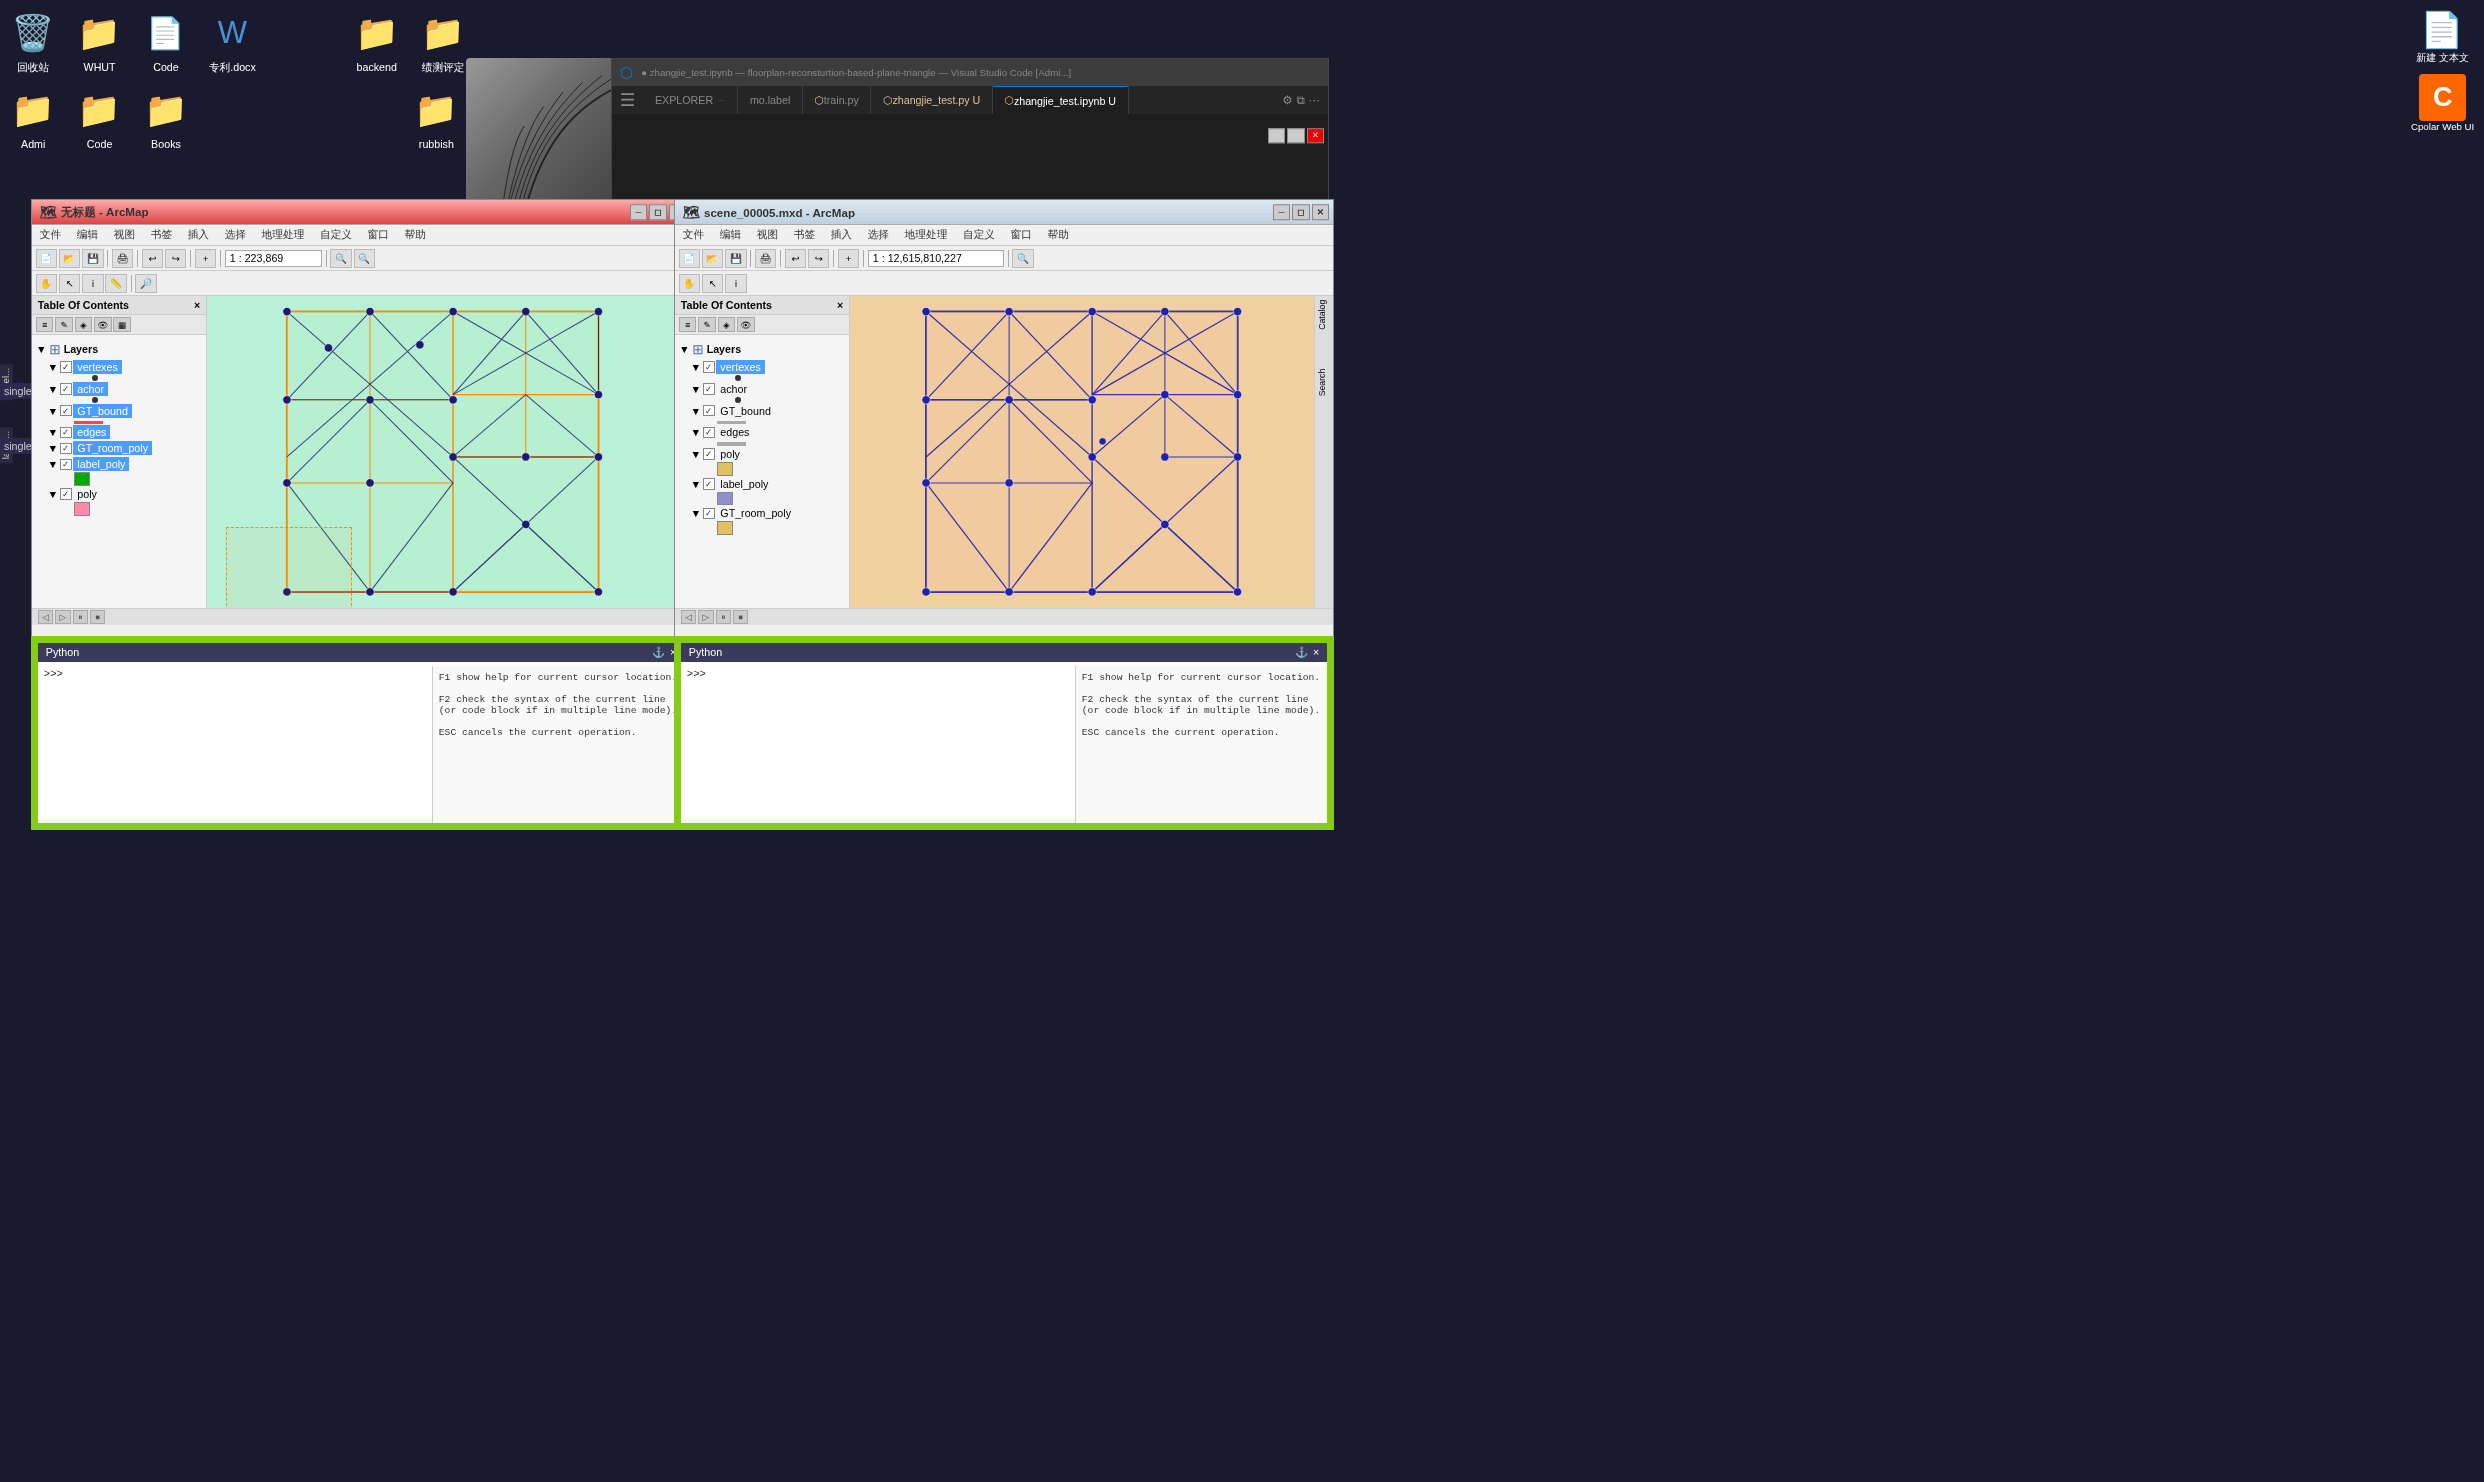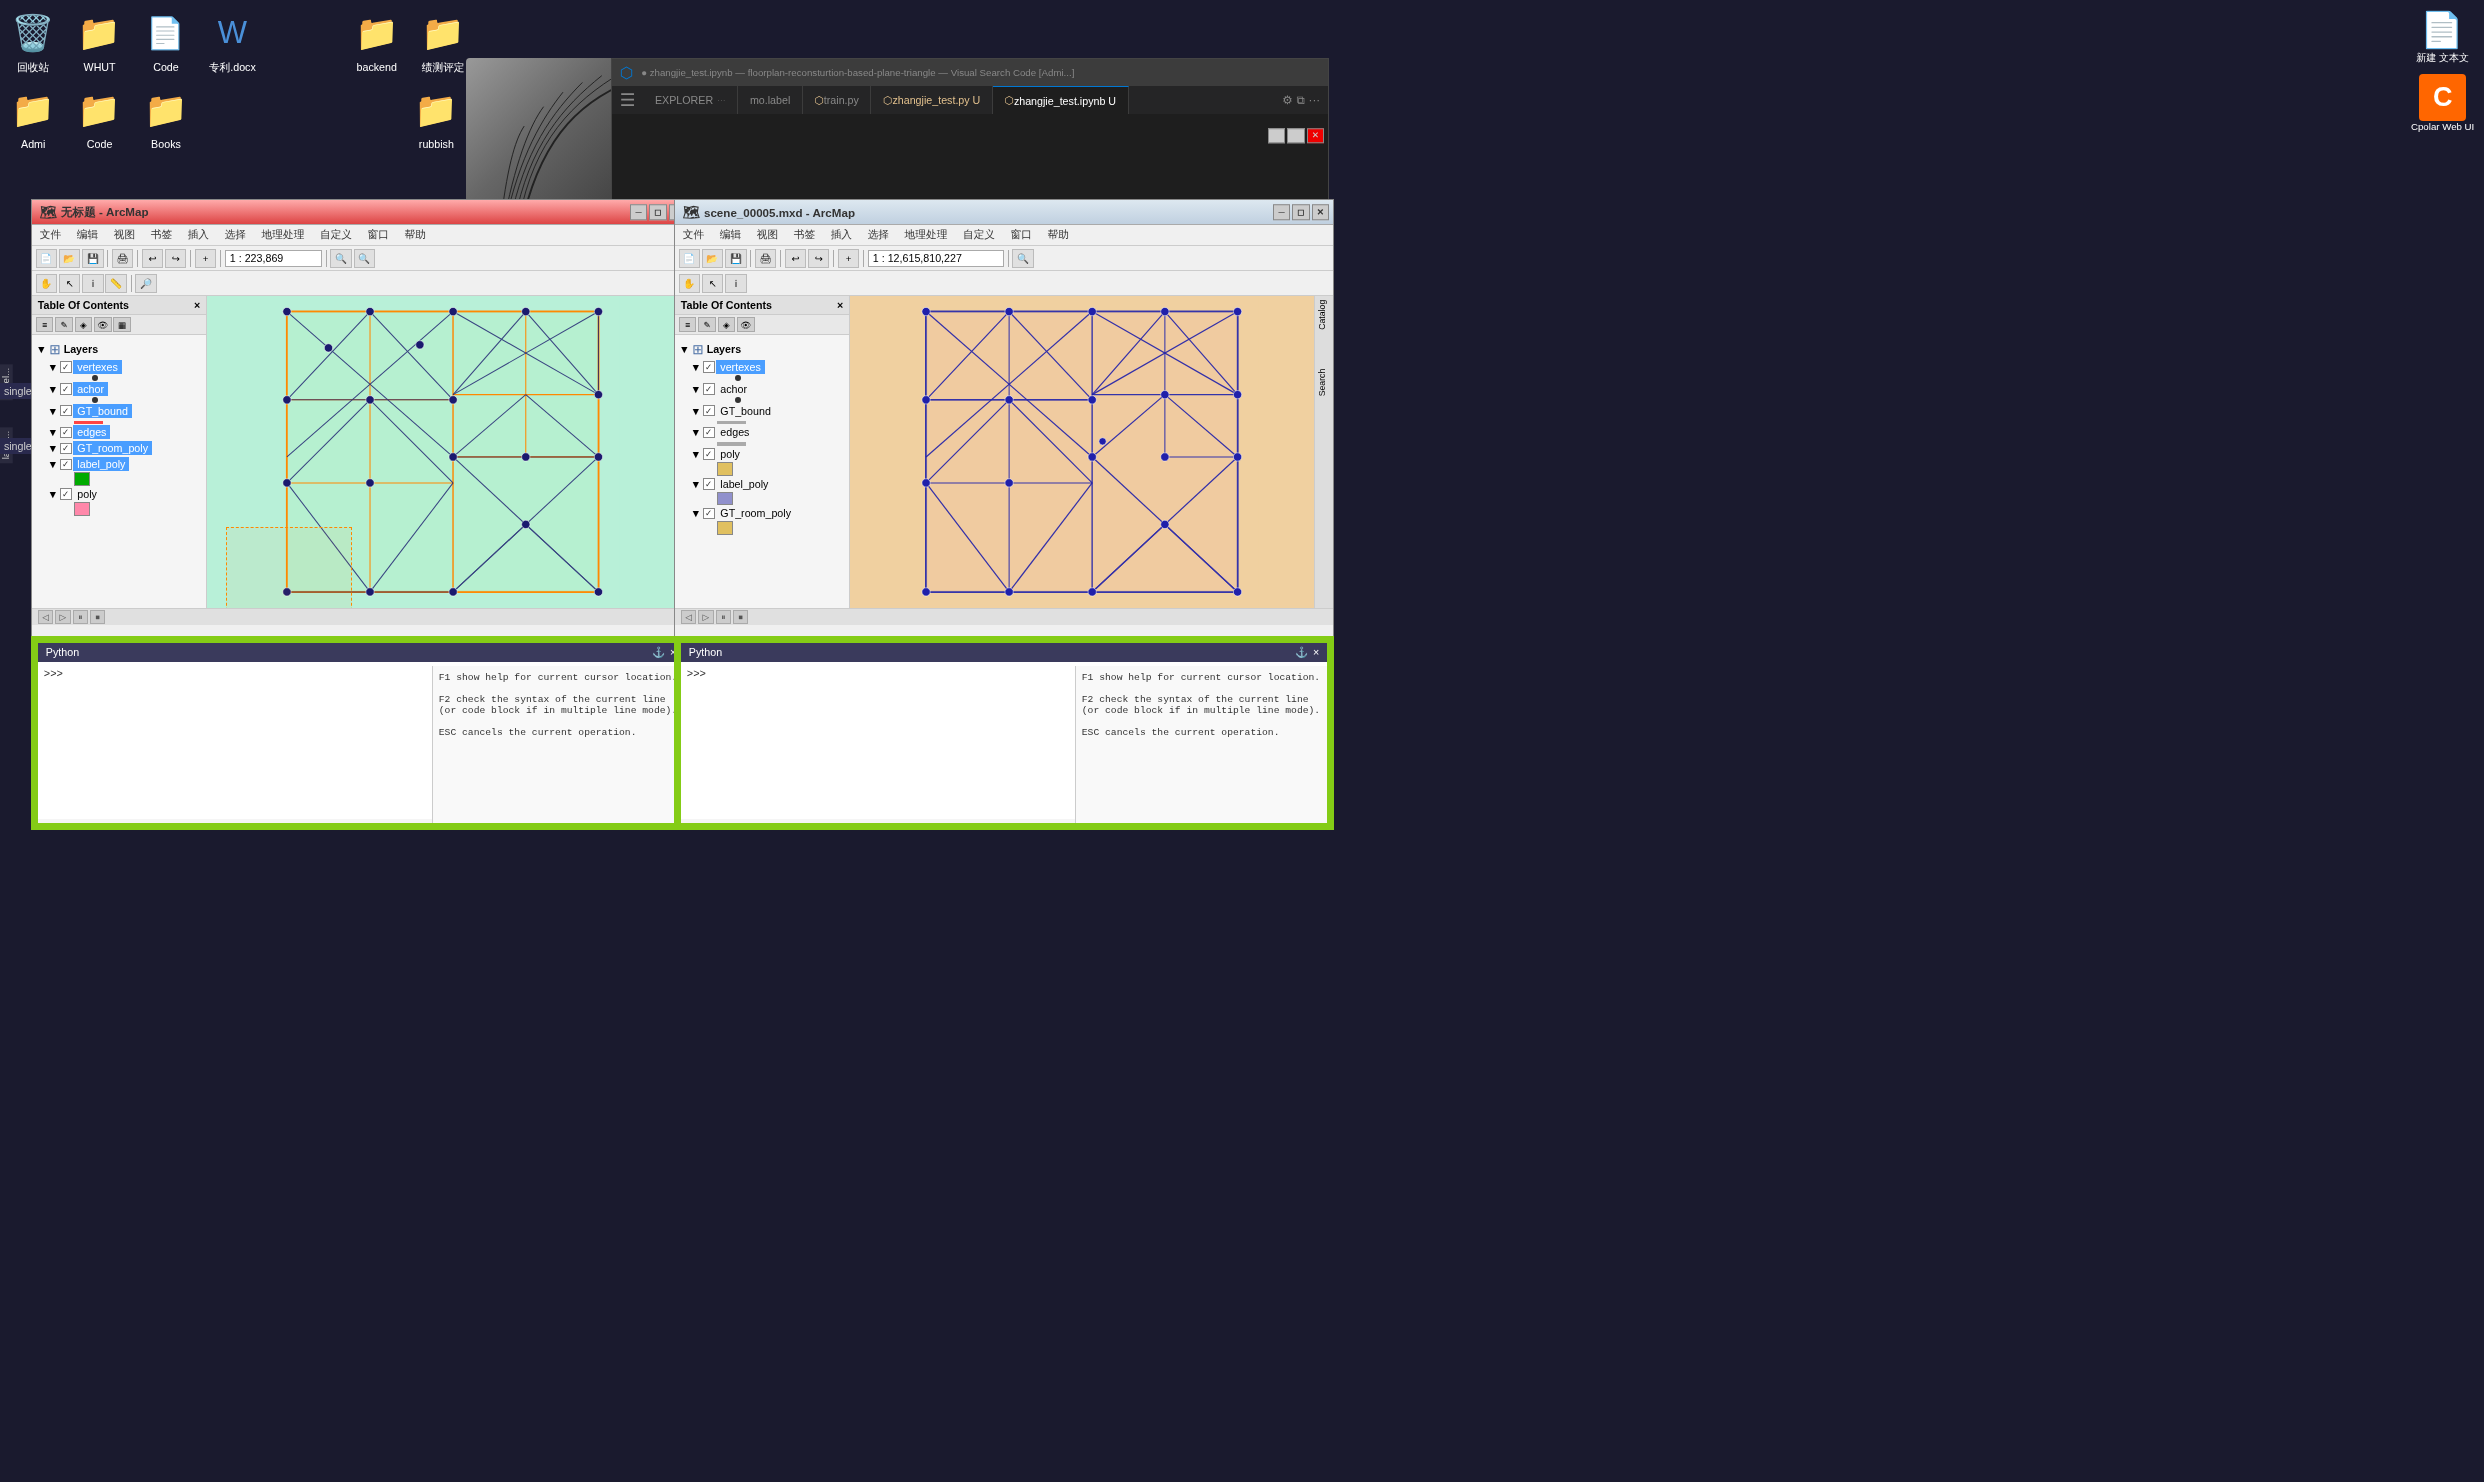--- a/index.html
+++ b/index.html
@@ -477,21 +477,21 @@
 
   <div style="position:absolute; left:-1.9px; top:364px; color:#ccc; font-size:9.7px; writing-mode:vertical-rl; background:#2a2a3e; padding:3.9px 1.9px; transform:rotate(180deg);">label...</div>
   <div style="position:absolute; left:-1.9px; top:427px; color:#ccc; font-size:9.7px; writing-mode:vertical-rl; background:#2a2a3e; padding:3.9px 1.9px; transform:rotate(180deg);">label...</div>
 
   <div class="annotation-text" style="left:180px; top:213px; font-size:19.4px;">原shp文件组</div>
   <div class="annotation-text" style="left:868px; top:213px; font-size:19.4px;">上面右侧保存的mxd文件</div>
 
   <div class="vscode-window">
     <div class="vscode-titlebar">
       <span style="margin-right:7.8px; font-size:15.5px; color:#0078d4;">⬡</span>
-      <span style="font-size:9.7px; color:#888; flex:1;">● zhangjie_test.ipynb — floorplan-reconsturtion-based-plane-triangle — Visual Search Code [Admi...]</span>
+      <span style="font-size:9.7px; color:#888; flex:1;">● zhangjie_test.ipynb — floorplan-reconsturtion-based-plane-triangle — Visual Studio Code [Admi...]</span>
       <div class="window-controls">
         <div class="wc-btn">─</div>
         <div class="wc-btn">◻</div>
         <div class="wc-btn" style="background:#e00;">✕</div>
       </div>
     </div>
     <div class="vscode-tabs">
       <div style="padding:0 7.8px; color:#888; font-size:17.5px;">☰</div>
       <div class="vscode-tab">
         <span>EXPLORER</span>

